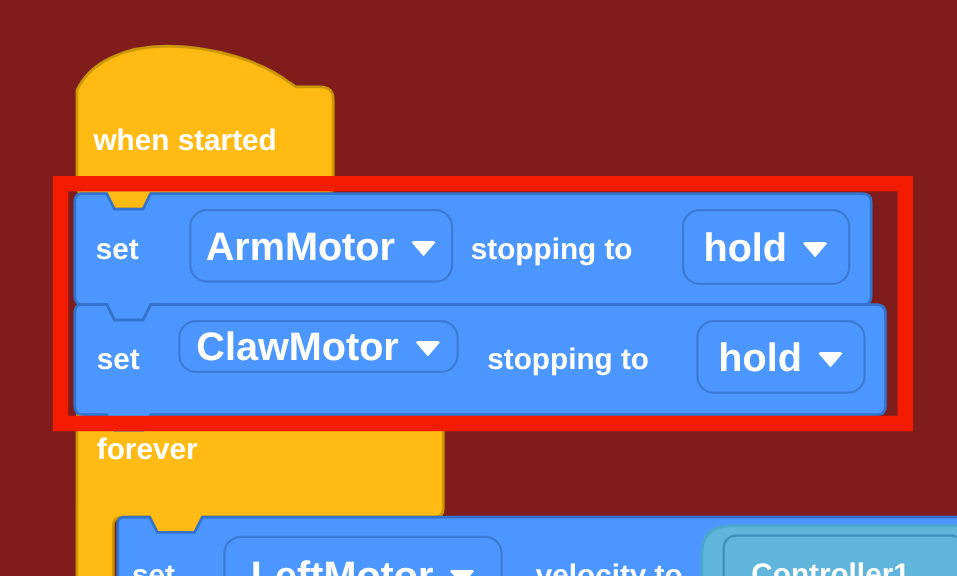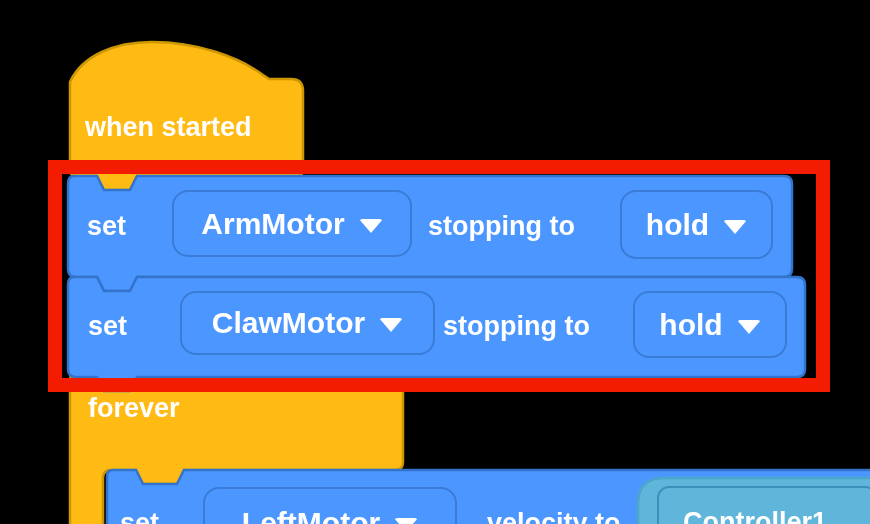--- a/index.html
+++ b/index.html
@@ -1,31 +1,31 @@
 <!DOCTYPE html>
 <html><head>
 <meta charset="utf-8">
 <style>
   html,body{margin:0;padding:0;background:#ffffff;}
   .canvas{
-    position:relative;width:870px;height:524px;background:#000000;
+    position:relative;width:870px;height:524px;background:#7f1d1d;
     overflow:hidden;font-family:"Liberation Sans",sans-serif;
   }
   .blocks-layer{position:absolute;left:0;top:0;width:870px;height:524px;}
   .blk-label{
     position:absolute;color:#ffffff;font-weight:700;font-size:27px;
     line-height:34px;white-space:nowrap;user-select:none;
   }
   .dropdown{
     position:absolute;box-sizing:border-box;background:#4C97FF;
     border:2px solid #3A7BD5;border-radius:16px;
     display:flex;align-items:center;justify-content:center;gap:14px;
   }
   .dropdown .dd-label{
-    color:#ffffff;font-weight:700;font-size:30px;line-height:30px;white-space:nowrap;
+    color:#ffffff;font-weight:700;font-size:36px;line-height:30px;white-space:nowrap;
   }
   .caret{
     width:0;height:0;border-left:12px solid transparent;
     border-right:12px solid transparent;border-top:14px solid #ffffff;
     border-radius:4px;margin-top:4px;
   }
   .reporter-inner{
     position:absolute;box-sizing:border-box;background:#60B5DA;
     border:2px solid #3A92BC;border-radius:12px;
     display:flex;align-items:center;
@@ -79,21 +79,21 @@
       <span class="dd-label">ArmMotor</span>
       <span class="caret"></span>
     </div>
     <span class="blk-label" style="left:428px;top:209px;">stopping to</span>
     <div class="dropdown" style="left:620px;top:190px;width:153px;height:69px;">
       <span class="dd-label">hold</span>
       <span class="caret"></span>
     </div>
 
     <span class="blk-label" style="left:88px;top:309px;">set</span>
-    <div class="dropdown" style="left:180px;top:291px;width:255px;height:64px;">
+    <div class="dropdown" style="left:162px;top:291px;width:255px;height:48px;">
       <span class="dd-label">ClawMotor</span>
       <span class="caret"></span>
     </div>
     <span class="blk-label" style="left:443px;top:309px;">stopping to</span>
     <div class="dropdown" style="left:633px;top:291px;width:154px;height:67px;">
       <span class="dd-label">hold</span>
       <span class="caret"></span>
     </div>
 
     <span class="blk-label" style="left:88px;top:391px;">forever</span>

